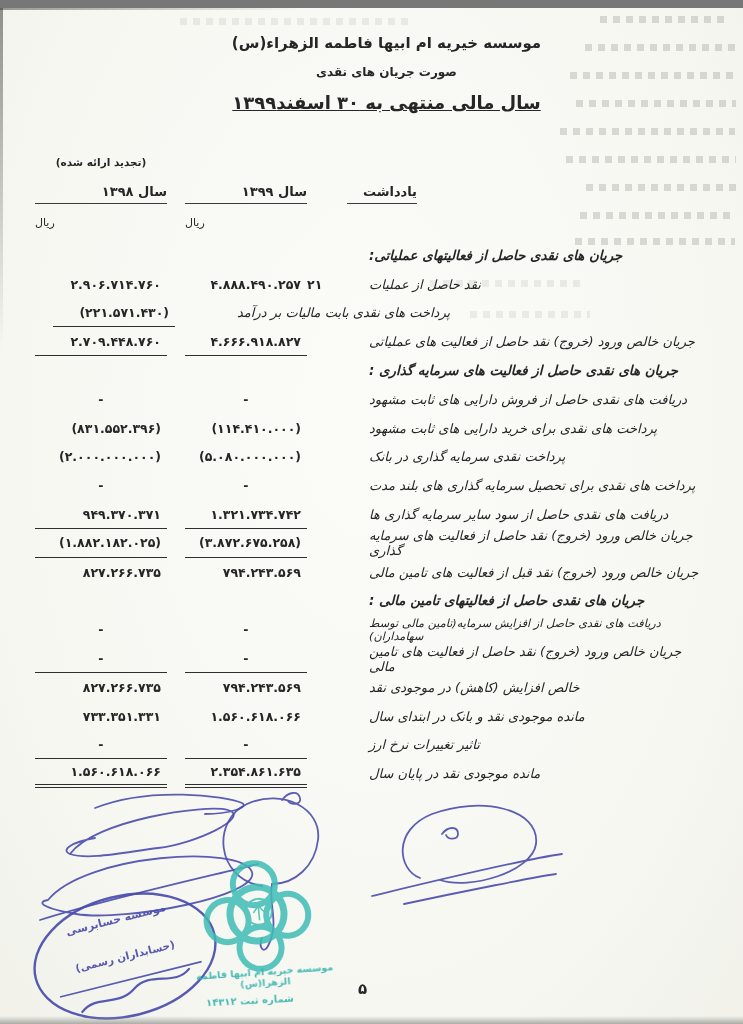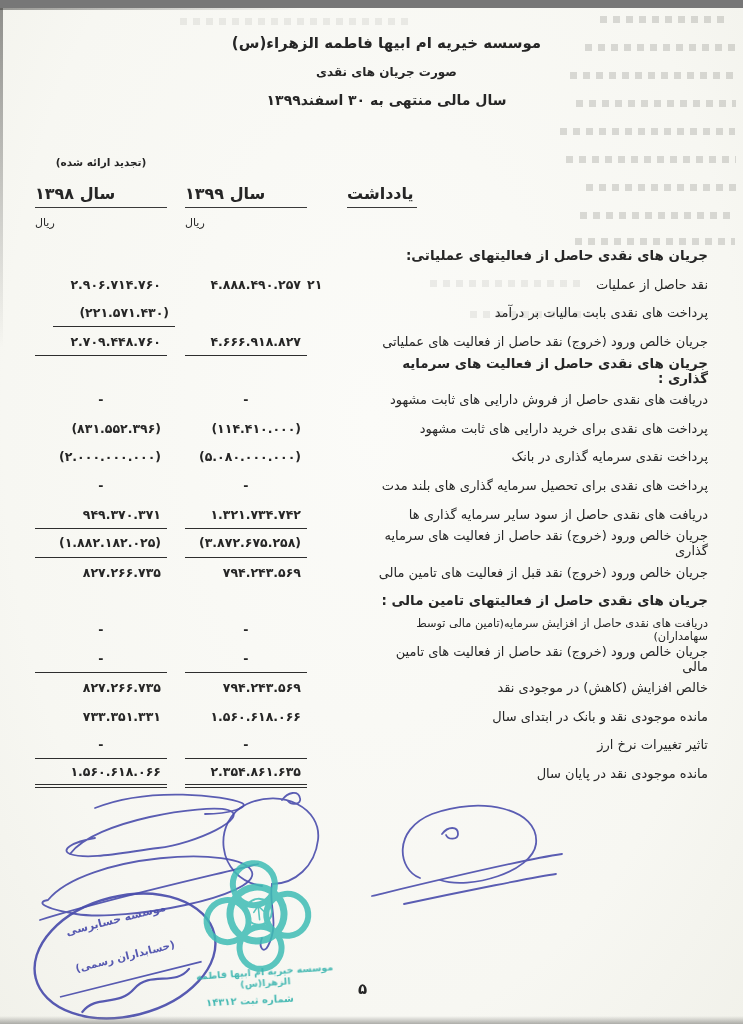--- a/index.html
+++ b/index.html
@@ -19,45 +19,45 @@
   .bottom-strip{position:absolute;left:0;bottom:0;width:100%;height:16px;
     background:linear-gradient(to bottom, rgba(150,150,146,0), rgba(148,148,144,.9) 60%, #a3a3a0);}
   .ghost{position:absolute;height:7px;opacity:.45;filter:blur(.7px);
     background:repeating-linear-gradient(90deg, rgba(108,108,102,.5) 0 7px, transparent 7px 13px);}
   .ghost.mid{opacity:.22;}
   
   .doc-header{position:absolute;top:26px;left:35px;width:675px;text-align:center;transform:translateX(14px);}
   .doc-header div{direction:rtl;font-weight:bold;}
   .t1{font-size:15px;margin-bottom:13px;}
   .t2{font-size:12px;margin-bottom:13px;}
-  .t3{font-size:14px;}
+  .t3{font-size:18px;text-decoration:underline;}
   .restated{position:absolute;top:148px;left:35px;width:132px;text-align:center;
     direction:rtl;font-size:10.5px;font-weight:bold;}
   
   .colheads{position:absolute;top:176px;left:35px;width:675px;display:flex;direction:ltr;}
-  .ch{font-size:16px;font-weight:bold;direction:rtl;text-align:left;padding-bottom:4px;
+  .ch{font-size:13px;font-weight:bold;direction:rtl;text-align:right;padding-bottom:4px;
     border-bottom:1.6px solid #3a3a3a;}
   .ch1398{width:132px;}
   .ch1399{width:122px;margin-left:18px;}
   .chnote{width:70px;margin-left:40px;border-bottom:1.4px solid #3a3a3a;}
   .units{position:absolute;top:208px;left:35px;width:675px;display:flex;direction:ltr;}
   .unit{font-size:11px;direction:rtl;text-align:left;}
   .u1398{width:132px;}
   .u1399{width:122px;margin-left:18px;}
   
   .tbl{position:absolute;top:233px;left:35px;width:675px;}
   .row{display:flex;direction:ltr;height:28.8px;align-items:center;}
   .cell{box-sizing:border-box;}
   .cnum{width:132px;font-size:12.5px;font-weight:bold;text-align:right;
     padding-right:6px;direction:ltr;letter-spacing:.2px;height:100%;
     display:flex;align-items:center;justify-content:flex-end;}
   .cnum.c1399{width:122px;margin-left:18px;}
   .cnum.dash{justify-content:center;padding-right:0;}
   .cnote{width:58px;font-size:12.5px;font-weight:bold;text-align:left;direction:rtl;}
-  .clabel{flex:1;direction:rtl;text-align:right;font-size:13px;padding-left:4px;padding-right:2px;}
+  .clabel{flex:1;direction:rtl;text-align:left;font-size:13px;padding-left:4px;padding-right:2px;font-style:italic;}
   .clabel.smalltxt{font-size:11.3px;}
   .row.section .clabel{font-weight:bold;font-size:13.4px;}
   .rule-single .cnum{border-bottom:1.6px solid #2e2e2e;}
   .rule-double .cnum{border-bottom:4px double #2e2e2e;}
   
   .sig-layer{position:absolute;left:0;top:0;width:743px;height:1024px;pointer-events:none;}
   .stamp-text{position:absolute;color:#35b3ad;font-weight:bold;direction:rtl;
     filter:blur(.3px);opacity:.9;}
   .org-line1{top:958px;left:175px;width:180px;text-align:center;font-size:9.5px;transform:rotate(-4deg);}
   .org-line2{top:987px;left:190px;width:120px;text-align:center;font-size:10px;transform:rotate(-3deg);}

